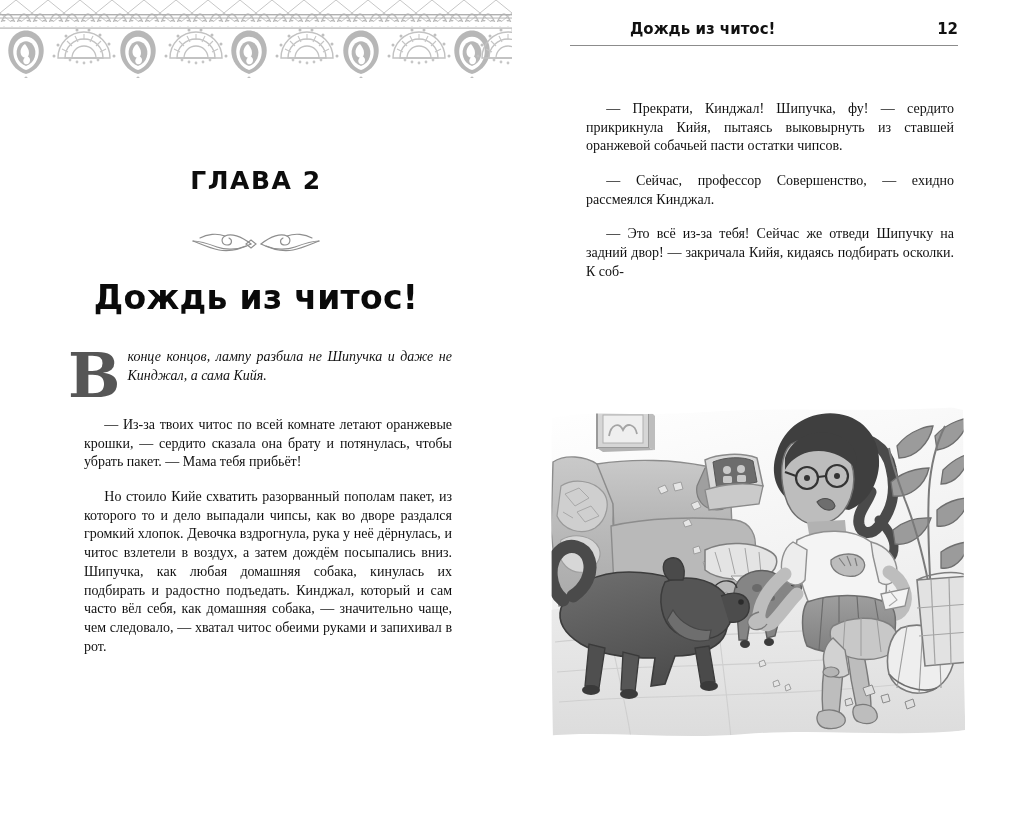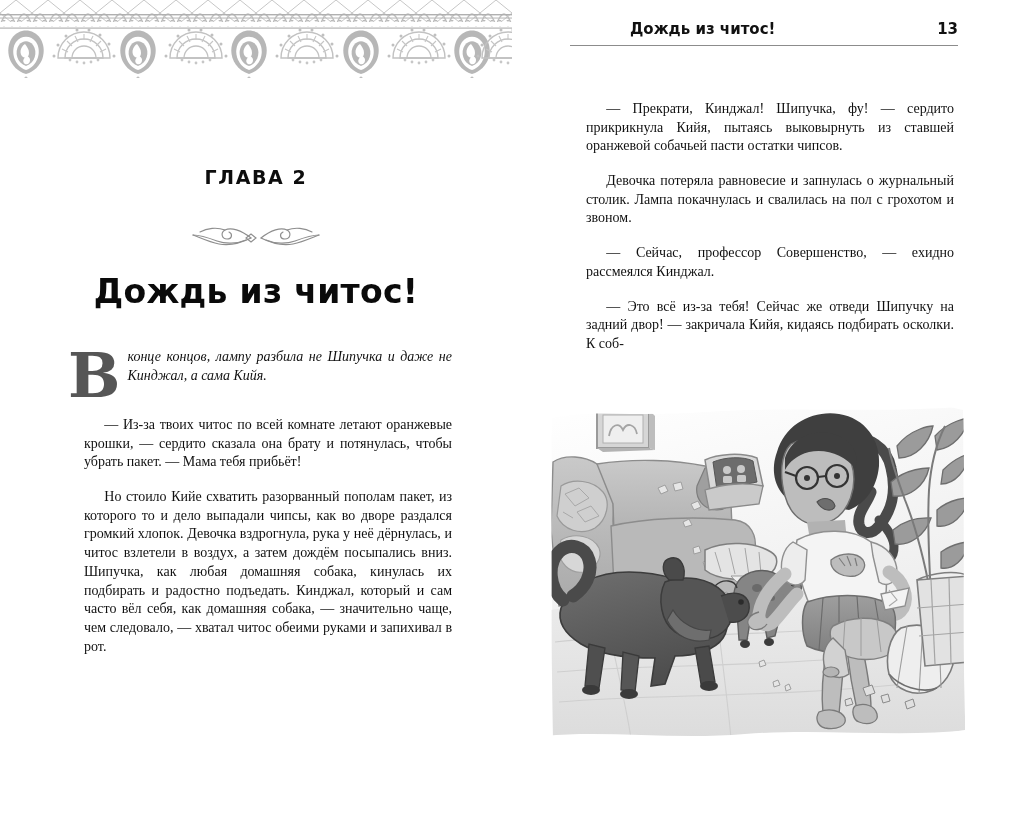--- a/index.html
+++ b/index.html
@@ -39,21 +39,21 @@
   
   .chapter-block {
     position: absolute;
     left: 0; top: 168px;
     width: 512px;
     text-align: center;
   }
   .chapter-number {
     font-family: "DejaVu Sans", sans-serif;
     font-weight: 700;
-    font-size: 19px;
+    font-size: 25px;
     letter-spacing: 1.6px;
     color: #0d0d0d;
     line-height: 1;
   }
   .flourish {
     margin: 34px auto 0 auto;
     width: 134px;
     height: 34px;
   }
   .flourish svg { display: block; }
@@ -298,27 +298,26 @@
       <p class="para">— Из-за твоих читос по всей комна­те летают оранжевые крошки, — серди­то сказала она брату и потянулась, чтобы убрать пакет. — Мама тебя прибьёт!</p>
 
       <p class="para">Но стоило Кийе схватить разорванный пополам пакет, из которого то и дело вы­падали чипсы, как во дворе раздался гром­кий хлопок. Девочка вздрогнула, рука у неё дёрнулась, и читос взлетели в воздух, а затем дождём посыпались вниз. Шипуч­ка, как любая домашняя собака, кинулась их подбирать и радостно подъедать. Кин­джал, который и сам часто вёл себя, как домашняя собака, — значительно чаще, чем следовало, — хватал читос обеими ру­ками и запихивал в рот.</p>
     </div>
   </div>
 
   <div class="right-page">
 
     <div class="running-head">
       <div class="running-head-title">Дождь из читос!</div>
-      <div class="running-head-folio">13</div>
+      <div class="running-head-folio">12</div>
     </div>
     <div class="head-rule"></div>
 
     <div class="col-right">
       <p class="para">— Прекрати, Кинджал! Шипучка, фу! — сердито прикрикнула Кийя, пыта­ясь выковырнуть из ставшей оранжевой собачьей пасти остатки чипсов.</p>
-      <p class="para">Девочка потеряла равновесие и запну­лась о журнальный столик. Лампа по­качнулась и свалилась на пол с грохотом и звоном.</p>
       <p class="para">— Сейчас, профессор Совершен­ство, — ехидно рассмеялся Кинджал.</p>
       <p class="para">— Это всё из-за тебя! Сейчас же отве­ди Шипучку на задний двор! — закричала Кийя, кидаясь подбирать осколки. К соб-</p>
     </div>
 
     <div class="illustration">
       <svg width="425" height="345" viewBox="0 0 425 345" xmlns="http://www.w3.org/2000/svg">
         <defs>
           <linearGradient id="wallg" x1="0" y1="0" x2="0.3" y2="1">
             <stop offset="0%" stop-color="#ffffff"></stop>
             <stop offset="60%" stop-color="#f2f2f2"></stop>

